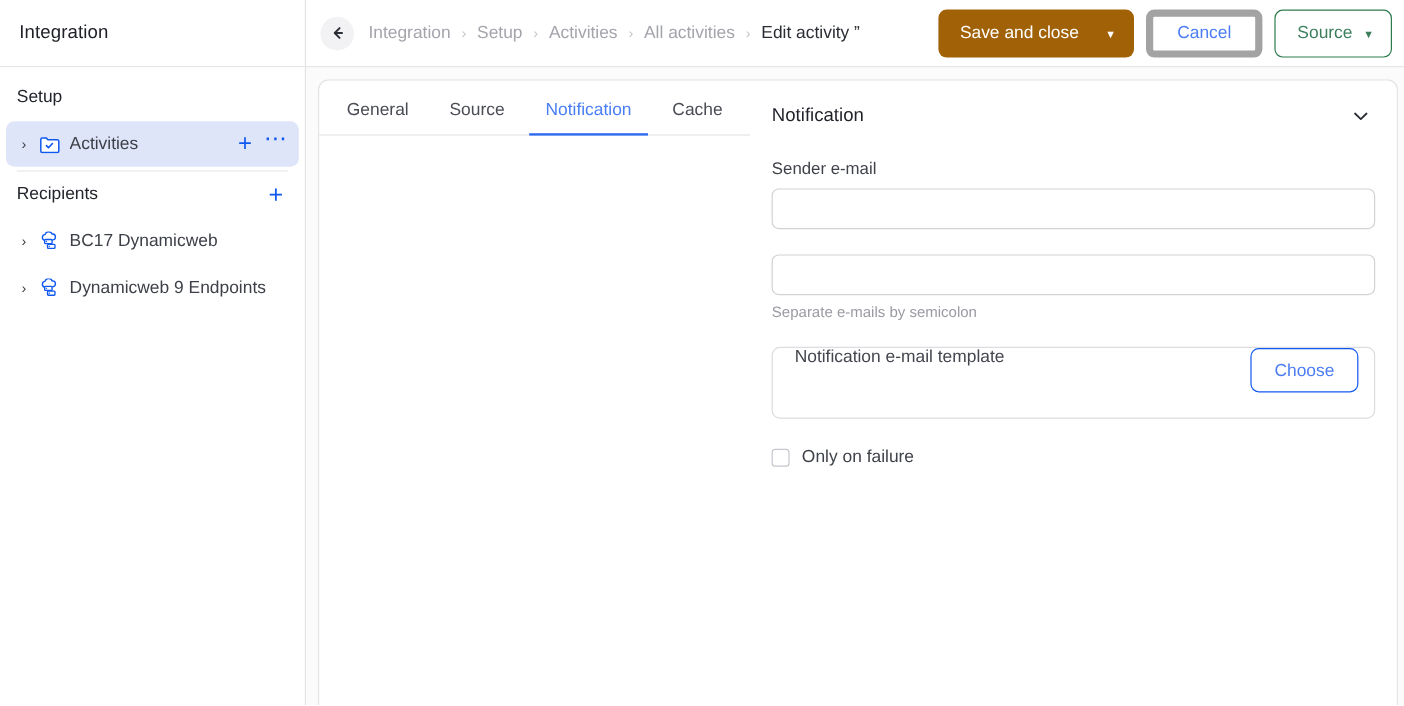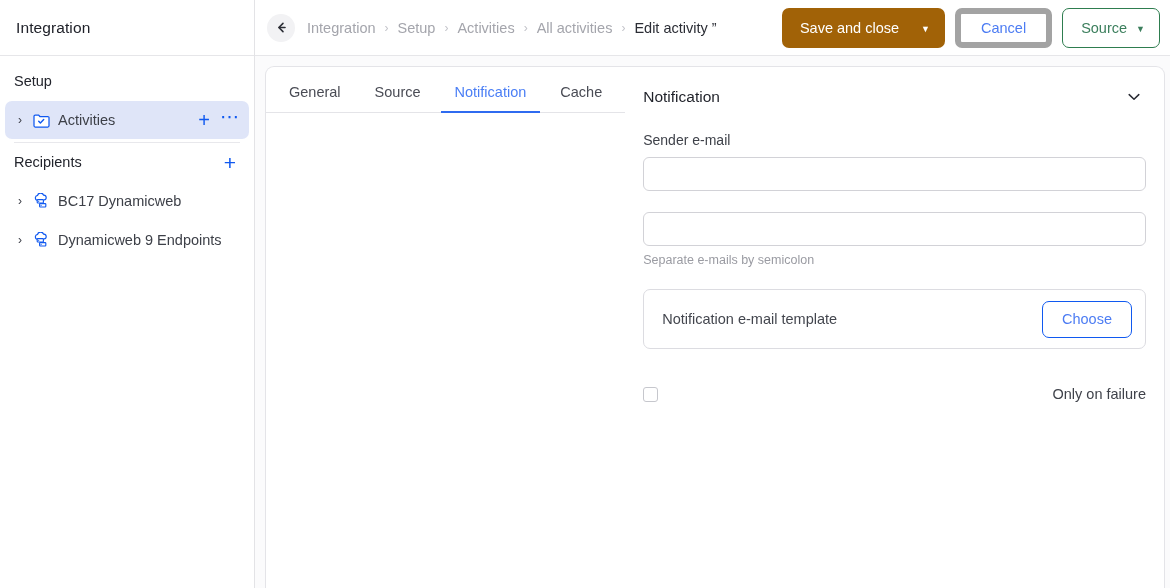--- a/index.html
+++ b/index.html
@@ -310,21 +310,21 @@
     color: #9a9ba2;
     margin-top: 7px;
   }
 
   .picker {
     margin-top: 22px;
     border: 1px solid #dcdce1;
     border-radius: 7px;
     height: 60px;
     display: flex;
-    align-items: center;
+    align-items: flex-start;
     justify-content: space-between;
     padding: 0 13px 0 18px;
     background: #ffffff;
   }
   .picker-text {
     font-size: 14.5px;
     color: #43464e;
   }
   .btn-choose {
     background: #ffffff;
@@ -332,26 +332,25 @@
     border: 1px solid #1059f0;
     border-radius: 7px;
     height: 37px;
     padding: 0 19px;
     font-size: 14.5px;
     cursor: pointer;
     font-family: inherit;
   }
 
   .checkrow {
-    margin-top: 37px;
+    margin-top: 24px;
     display: flex;
     align-items: center;
     gap: 10px;
     cursor: pointer;
-    justify-content: space-between;
   }
   .checkbox {
     width: 15px; height: 15px;
     border: 1px solid #c6c7cd;
     border-radius: 3px;
     background: #fff;
     flex: 0 0 auto;
   }
   .checkrow .ck-label {
     font-size: 14.5px;

